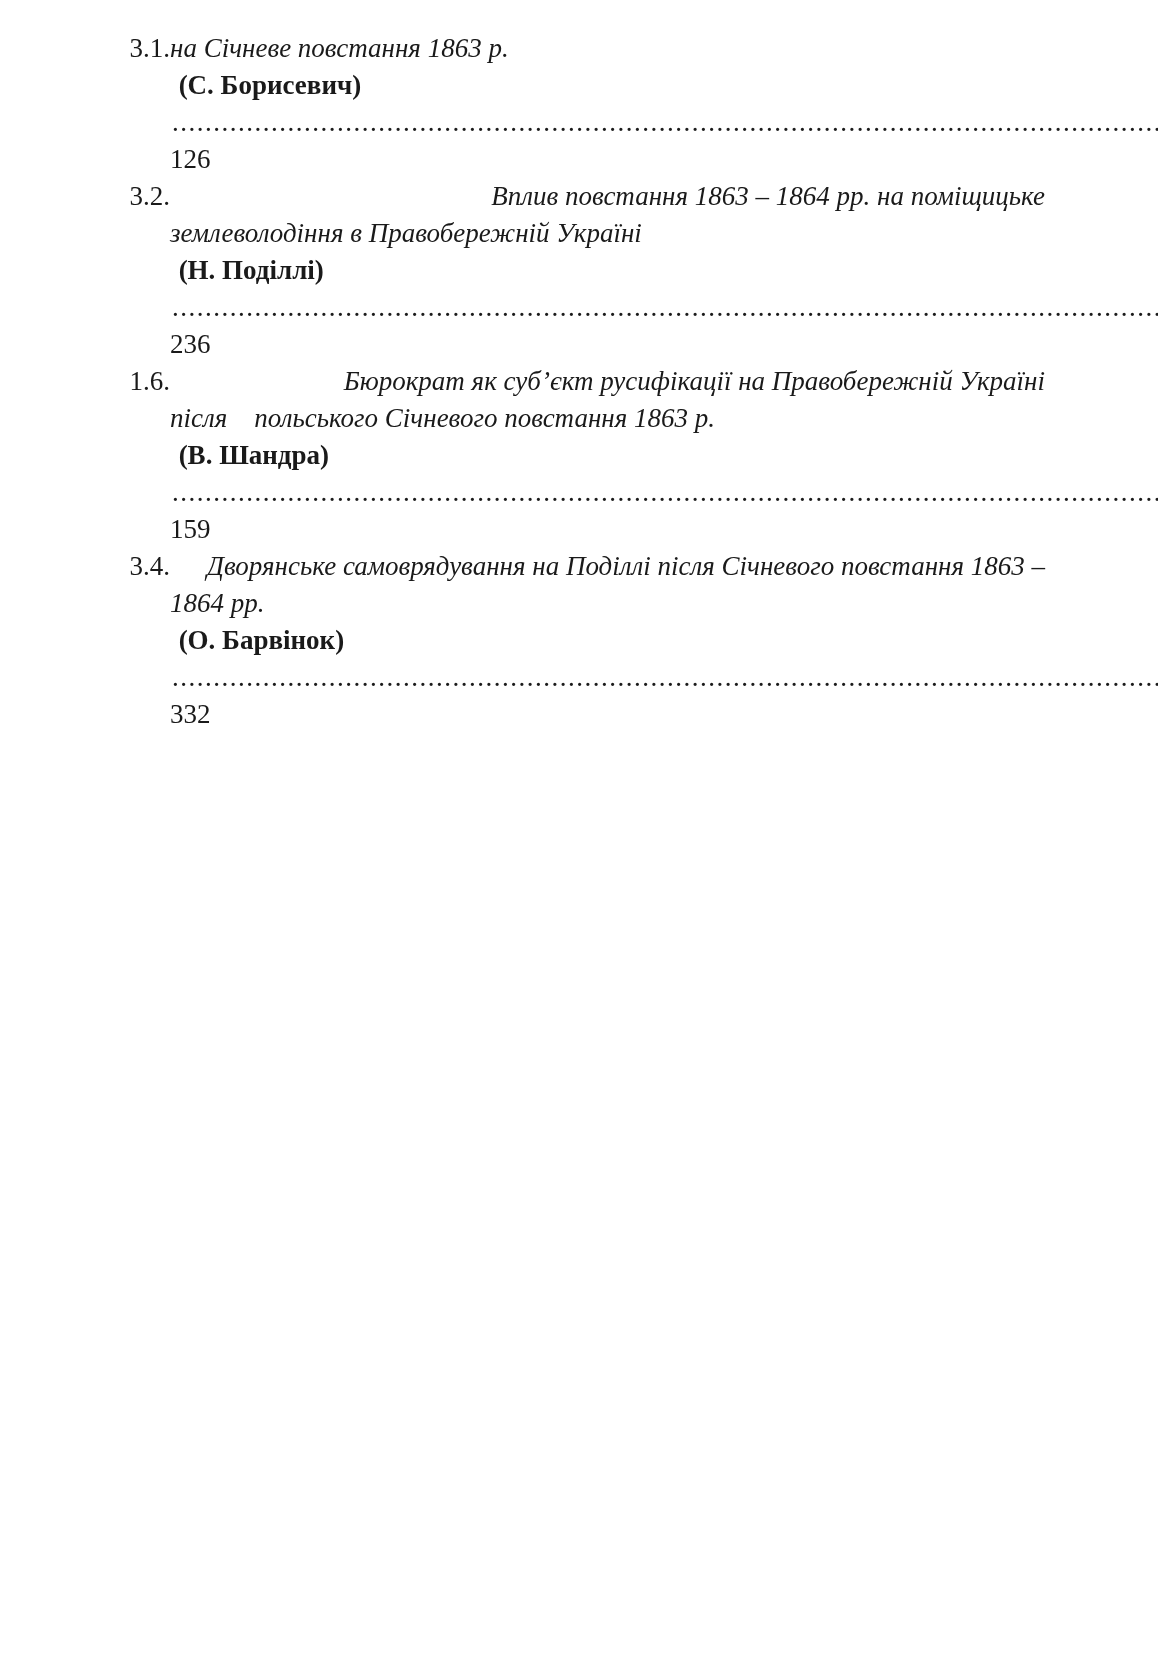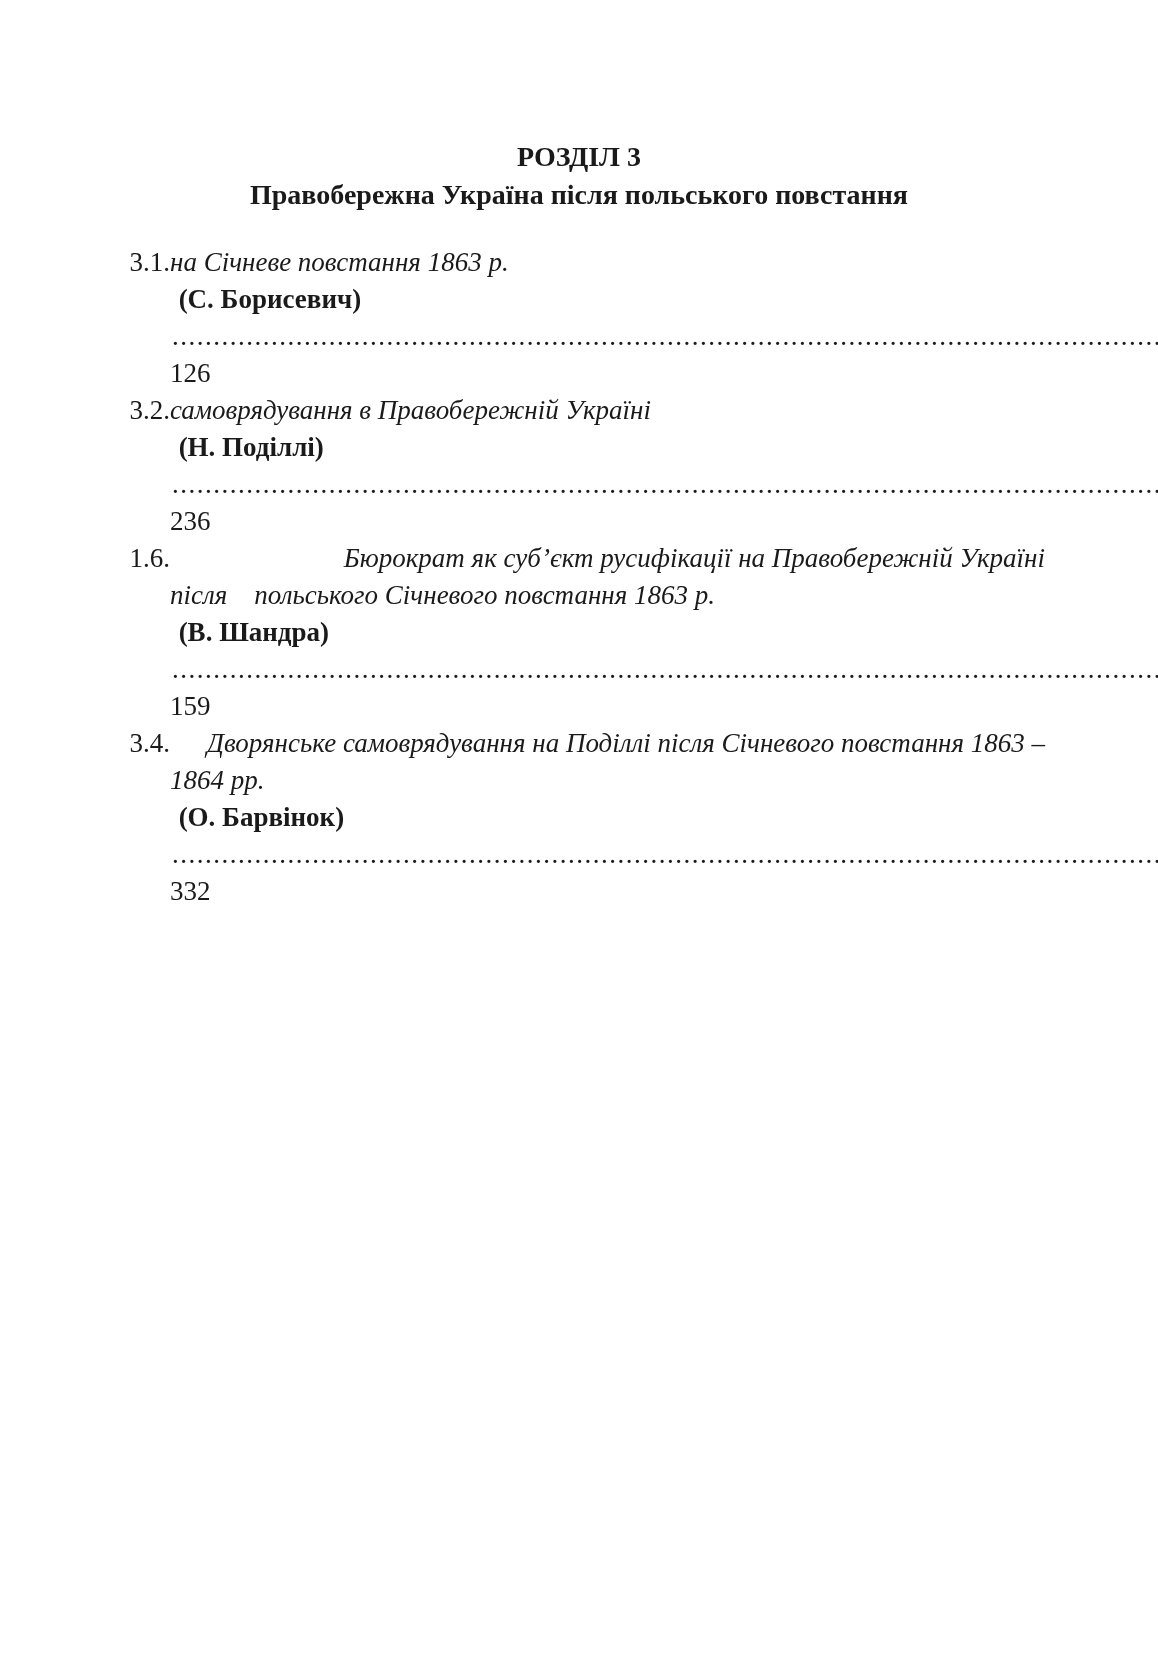--- a/index.html
+++ b/index.html
@@ -71,45 +71,41 @@
     white-space: nowrap;
     padding-right: 24px;
     font-style: normal;
   }
 </style>
 </head>
 <body>
 
 <div class="page">
 
-  <div class="header">
-    <div class="chapter-title">РОЗДІЛ 3</div>
-    <div class="chapter-subtitle">Правобережна Україна після польського повстання</div>
-  </div>
 
   <div class="toc">
 
     <div class="entry">
       <div class="line first">
         <span class="num">3.1.</span>
       </div>
       <div class="line pager">
         <span class="title">на Січневе повстання 1863 р.</span>
           <span class="author">(С. Борисевич)</span>
           <span class="leader">................................................................................................................................................................</span>
           <span class="pagenum">126</span>
       </div>
     </div>
 
     <div class="entry">
       <div class="line first">
-        <span class="num">3.2.</span>
+        <span class="num">3.2.</span><span class="title">Вплив повстання 1863 – 1864 рр. на поміщицьке</span>
       </div>
       <div class="line pager">
-        <span class="title">самоврядування в Правобережній Україні</span>
+        <span class="title">землеволодіння в Правобережній Україні</span>
           <span class="author">(Н. Поділлі)</span>
           <span class="leader">................................................................................................................................................................</span>
           <span class="pagenum">236</span>
       </div>
     </div>
 
     <div class="entry">
       <div class="line first">
         <span class="num">1.6.</span><span class="title">Бюрократ як суб’єкт русифікації на Правобережній Україні</span>
       </div>

